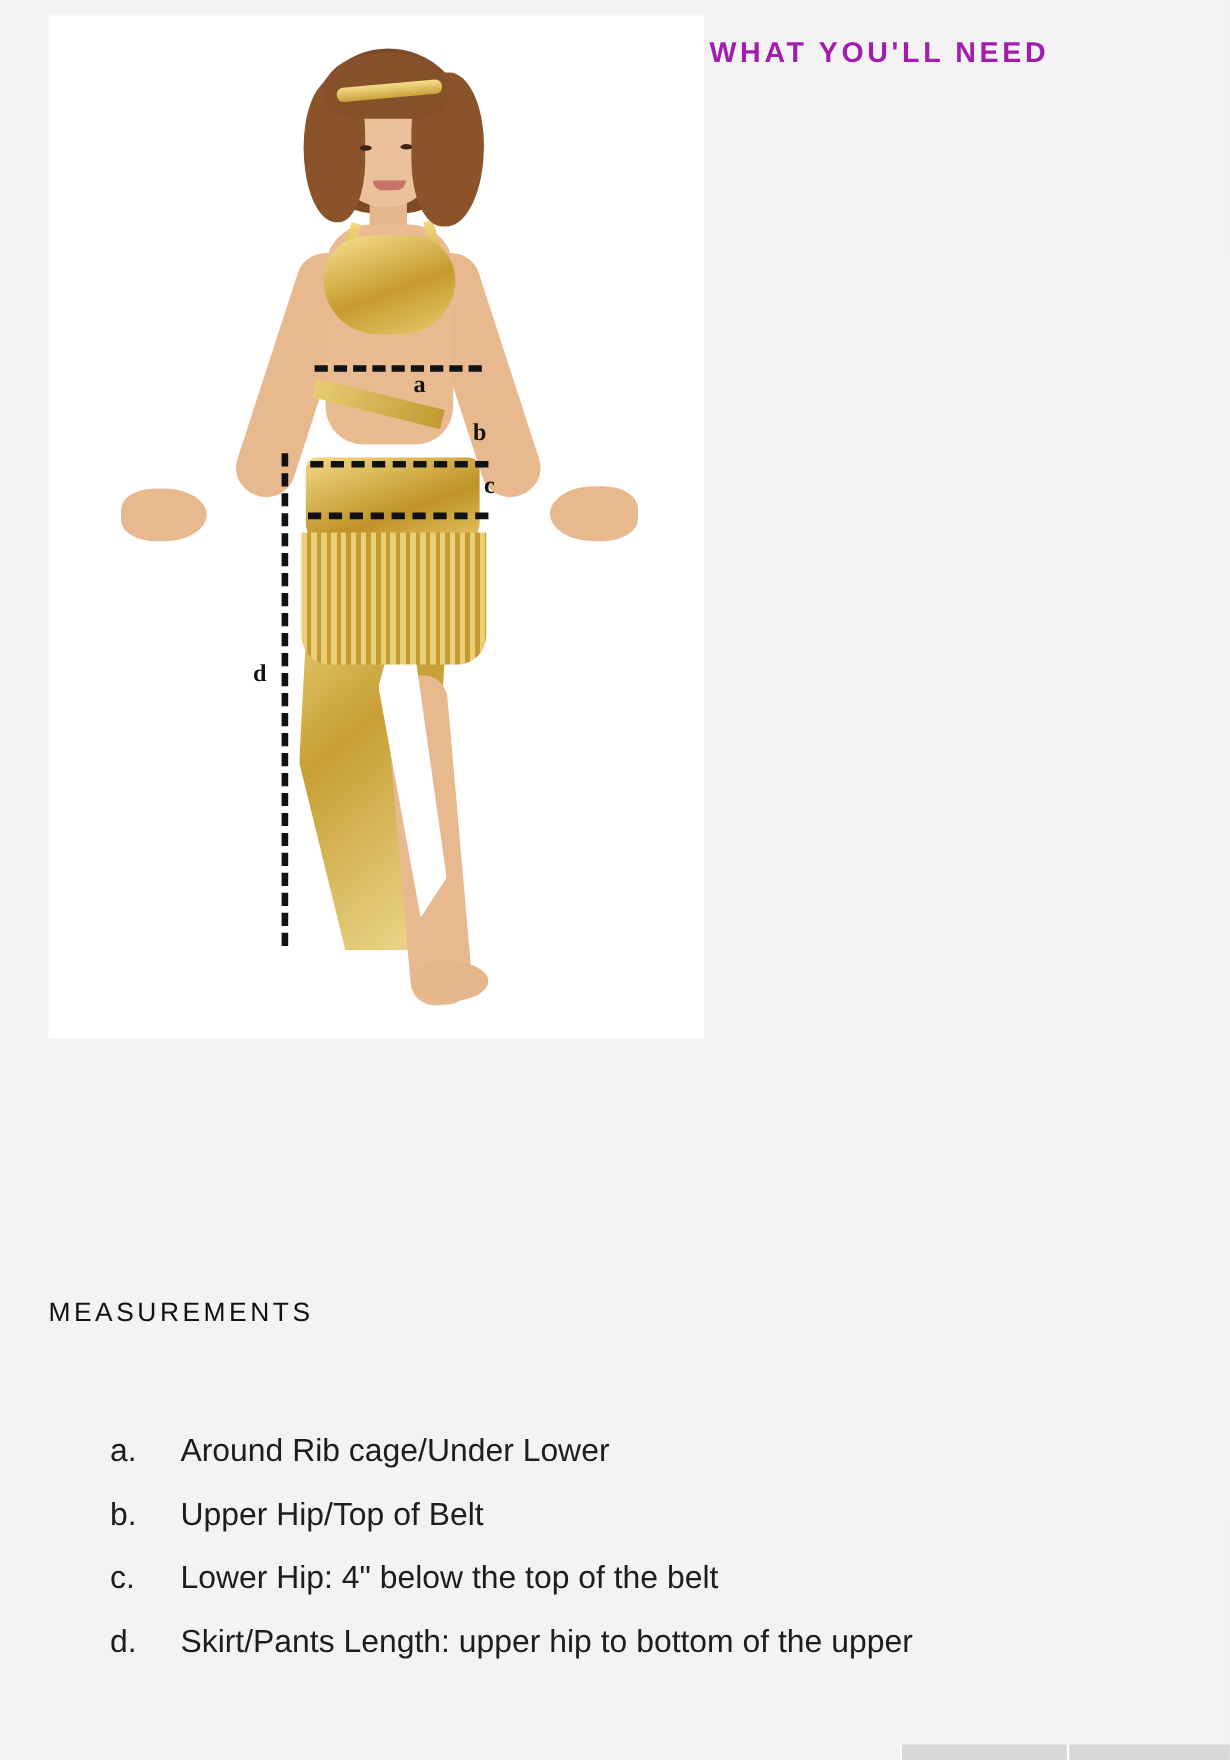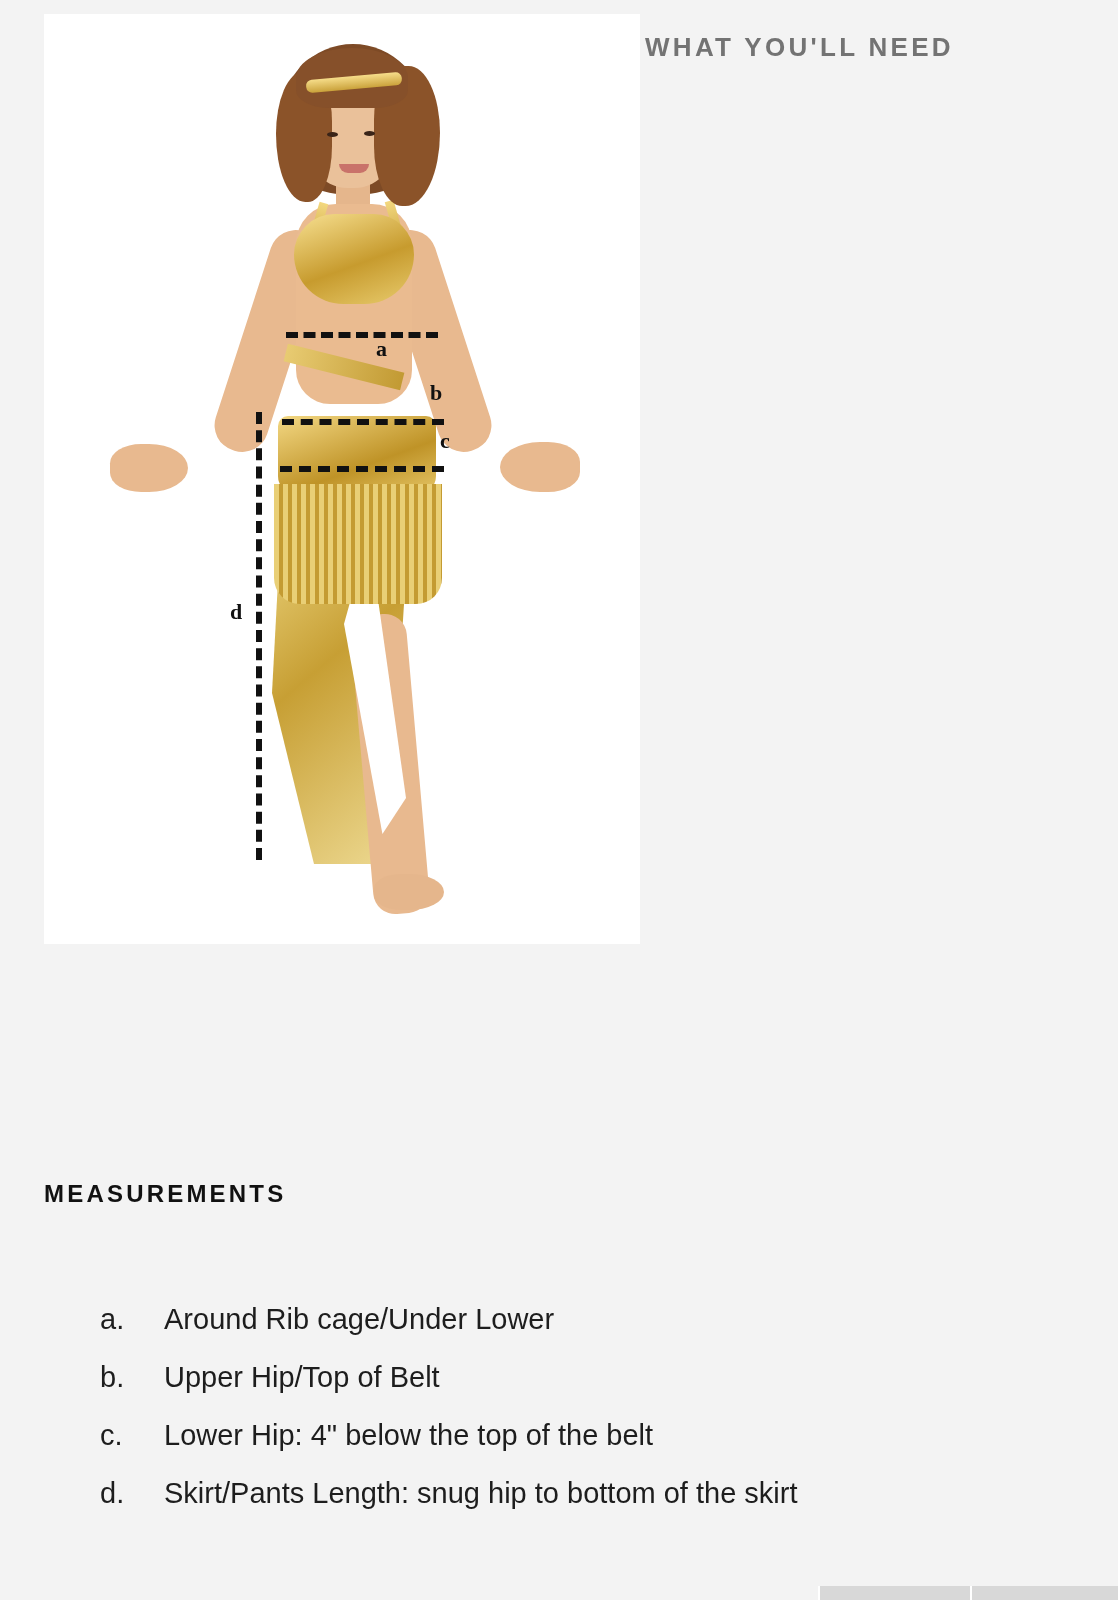--- a/index.html
+++ b/index.html
@@ -276,21 +276,21 @@
   .lbl-d { left: 186px; top: 585px; }
 
   
   .need-heading {
     position: absolute;
     left: 645px;
     top: 32px;
     font-size: 26px;
     font-weight: 700;
     letter-spacing: 3.3px;
-    color: #737373;
+    color: #a21caf;
   }
   .need-body {
     position: absolute;
     left: 645px;
     top: 140px;
     width: 392px;
     font-size: 30px;
     line-height: 59px;
     color: #1d1d1d;
   }
@@ -303,21 +303,21 @@
     line-height: 59px;
     color: #1d1d1d;
   }
 
   
   .meas-heading {
     position: absolute;
     left: 44px;
     top: 1180px;
     font-size: 24px;
-    font-weight: 700;
+    font-weight: 400;
     letter-spacing: 3.2px;
     color: #111;
   }
   .meas-list {
     position: absolute;
     left: 100px;
     top: 1290px;
     width: 960px;
   }
   .meas-item {
@@ -416,21 +416,21 @@
     <div class="meas-item">
       <div class="meas-key">b.</div>
       <div class="meas-text">Upper Hip/Top of Belt</div>
     </div>
     <div class="meas-item">
       <div class="meas-key">c.</div>
       <div class="meas-text">Lower Hip: 4" below the top of the belt</div>
     </div>
     <div class="meas-item">
       <div class="meas-key">d.</div>
-      <div class="meas-text">Skirt/Pants Length: snug hip to bottom of the skirt</div>
+      <div class="meas-text">Skirt/Pants Length: upper hip to bottom of the upper</div>
     </div>
   </div>
 
   <div class="bottom-strip">
     <div class="strip-cell cell-1"></div>
     <div class="strip-cell cell-2"></div>
   </div>
 
 </div>
 

